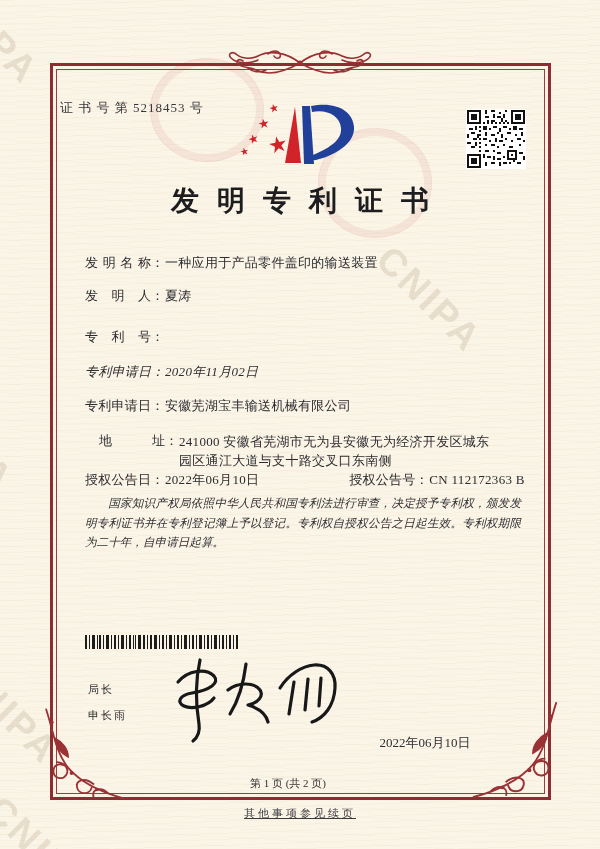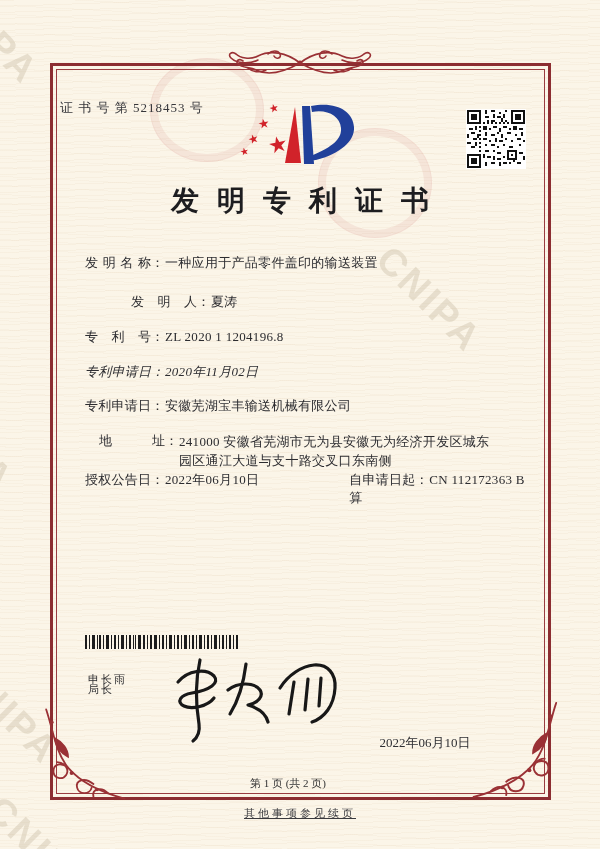--- a/index.html
+++ b/index.html
@@ -185,29 +185,28 @@
       </g>
     </svg>
 
     <div class="title">发明专利证书</div>
 
     <div class="row" style="top:254px;">
       <span class="f-label">发明名称</span>
         <span class="f-colon">：</span>
         <span class="f-value">一种应用于产品零件盖印的输送装置</span>
     </div>
-    <div class="row" style="top:293px;margin-left:46px;">
+    <div class="row" style="top:287px;">
       <span class="f-label">发明人</span>
         <span class="f-colon">：</span>
         <span class="f-value">夏涛</span>
     </div>
     <div class="row" style="top:328px;">
       <span class="f-label">专利号</span>
         <span class="f-colon">：</span>
-        <span class="f-value">ZL 2020 1 1204196.8</span>
     </div>
     <div class="row" style="top:363px;font-style:italic;">
       <span class="f-label">专利申请日</span>
         <span class="f-colon">：</span>
         <span class="f-value">2020年11月02日</span>
     </div>
     <div class="row" style="top:397px;">
       <span class="f-label">专利申请日</span>
         <span class="f-colon">：</span>
         <span class="f-value">安徽芜湖宝丰输送机械有限公司</span>
@@ -217,35 +216,36 @@
         <span class="f-colon">：</span>
         <span class="f-value">241000 安徽省芜湖市无为县安徽无为经济开发区城东园区通江大道与支十路交叉口东南侧</span>
     </div>
     <div class="row" style="top:471px;">
       <span class="grant-group">
         <span class="f-label">授权公告日</span>
           <span class="f-colon">：</span>
           <span class="f-value">2022年06月10日</span>
       </span>
       <span class="grant-group" style="margin-left:90px;">
-        <span class="f-label">自申请日起算</span>
+        <span class="f-label">授权公告号</span>
           <span class="f-colon">：</span>
           <span class="f-value">CN 112172363 B</span>
       </span>
     </div>
 
     <div class="paras">
+      <p>国家知识产权局依照中华人民共和国专利法进行审查，决定授予专利权，颁发发明专利证书并在专利登记簿上予以登记。专利权自授权公告之日起生效。专利权期限为二十年，自申请日起算。</p>
     </div>
 
     <svg class="barcode" viewBox="0 0 155 14" preserveAspectRatio="none">
       <path fill="#1c1c1c" d="M0 0h2v14H0zM4 0h1v14H4zM7 0h3v14H7zM12 0h1v14h-1zM14 0h2v14h-2zM18 0h1v14h-1zM21 0h3v14h-3zM26 0h1v14h-1zM29 0h2v14h-2zM33 0h1v14h-1zM36 0h3v14h-3zM41 0h1v14h-1zM44 0h2v14h-2zM48 0h1v14h-1zM50 0h1v14h-1zM53 0h3v14h-3zM58 0h2v14h-2zM62 0h1v14h-1zM65 0h2v14h-2zM69 0h3v14h-3zM74 0h1v14h-1zM77 0h2v14h-2zM81 0h1v14h-1zM84 0h3v14h-3zM89 0h1v14h-1zM92 0h2v14h-2zM96 0h1v14h-1zM99 0h3v14h-3zM104 0h1v14h-1zM107 0h2v14h-2zM111 0h1v14h-1zM114 0h3v14h-3zM119 0h1v14h-1zM122 0h2v14h-2zM126 0h1v14h-1zM129 0h3v14h-3zM134 0h1v14h-1zM137 0h2v14h-2zM141 0h1v14h-1zM144 0h2v14h-2zM148 0h1v14h-1zM151 0h2v14h-2z"></path>
     </svg>
 
     <div class="signer" style="top:682px;">局长</div>
-    <div class="signer" style="top:672px;text-align:right;">申长雨</div>
+    <div class="signer" style="top:708px;text-align:right;">申长雨</div>
 
     <svg class="signature" viewBox="0 0 180 95">
       <g stroke="#181818" stroke-width="3.2" fill="none" stroke-linecap="round" stroke-linejoin="round">
         <path d="M38,8 C34,26 33,48 37,72 C38,79 36,85 31,89"></path>
         <path d="M16,30 C26,18 44,16 52,24 C58,31 48,38 30,41 C18,43 14,50 22,54 C30,58 46,54 52,46"></path>
         <path d="M84,12 C82,28 78,46 68,62"></path>
         <path d="M66,38 C76,30 92,30 98,38 C102,44 96,51 86,53 C96,56 104,62 106,70"></path>
         <path d="M118,36 C126,23 140,14 152,13 C166,12 174,22 173,36 C172,54 162,66 150,70"></path>
         <path d="M132,30 L127,62"></path>
         <path d="M146,27 L143,58"></path>

